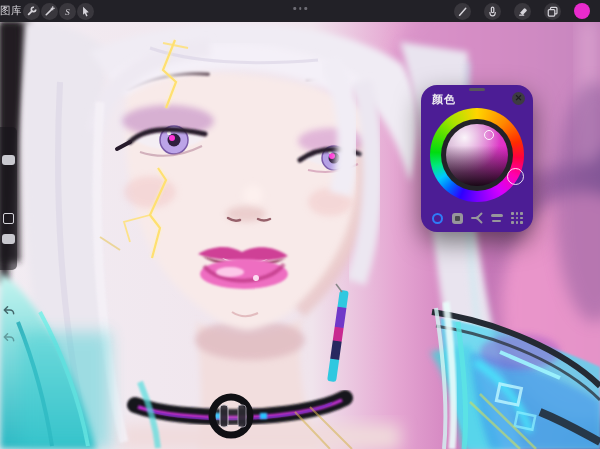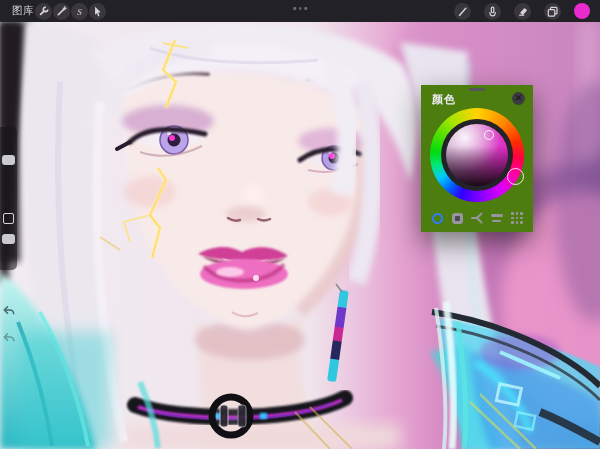--- a/index.html
+++ b/index.html
@@ -2,21 +2,21 @@
 <html style="--color-toolbar-bg: #222127; --color-panel-bg: #29282d; --color-accent-blue: #2f7cf7; --color-current-color: #e92bcd; --color-selected-hue: #e620c9; --color-neon-yellow: #ffe070; --color-hair-teal: #3fd0d4; --color-background-pink: #e79ccf;"><head>
 <meta charset="utf-8">
 <style>
   html,body{margin:0;padding:0;width:600px;height:449px;overflow:hidden;background:#111;
     font-family:"Liberation Sans",sans-serif;-webkit-font-smoothing:antialiased;}
   .stage{position:relative;width:600px;height:449px;background:#222127;}
 
   
   .toolbar{position:absolute;left:0;top:0;width:600px;height:22px;background:var(--color-toolbar-bg,#222127);
     display:flex;align-items:center;z-index:30;}
-  .tb-left{display:flex;align-items:center;gap:1px;margin-left:12px;}
+  .tb-left{display:flex;align-items:center;gap:1px;}
   .gallery{color:#d8d6dc;font-size:10.5px;letter-spacing:.5px;cursor:pointer;}
   .tb-btn{width:17px;height:17px;border-radius:50%;background:#39373d;display:flex;align-items:center;justify-content:center;flex:0 0 auto;}
   .tb-btn svg{display:block;}
   .tb-dots{position:absolute;left:50%;top:7px;transform:translateX(-50%);display:flex;gap:3px;}
   .tb-dots i{width:2.5px;height:2.5px;border-radius:50%;background:#6e6c74;display:block;}
   .tb-right{margin-left:auto;display:flex;align-items:center;gap:13px;padding-right:10px;}
   .tool-color{width:16px;height:16px;border-radius:50%;background:var(--color-current-color,#e92bcd);}
 
   
   .canvas{position:absolute;left:0;top:22px;width:600px;height:427px;z-index:1;}
@@ -25,21 +25,21 @@
   
   .sidebar{position:absolute;left:0;top:127px;width:17px;height:143px;z-index:20;
     background:rgba(22,20,26,.55);border-radius:0 5px 5px 0;}
   .sb-slider{position:absolute;left:0;width:17px;}
   .sb-handle{position:absolute;left:2px;width:13px;height:10px;border-radius:3px;background:#c9c9cf;}
   .sb-modify{position:absolute;left:3px;top:86px;width:9px;height:9px;border:1.5px solid #d4d4da;border-radius:2px;background:transparent;}
   .sb-hist{position:absolute;left:1px;width:15px;height:15px;z-index:20;}
 
   
   .panel{position:absolute;left:421px;top:85px;width:112px;height:147px;z-index:40;
-    background:#4d7c0f;border-radius:0;box-shadow:0 10px 26px rgba(0,0,0,.5);}
+    background:#4c1d95;border-radius:16px;box-shadow:0 10px 26px rgba(0,0,0,.5);}
   .panel-grip{position:absolute;left:50%;top:2.5px;transform:translateX(-50%);width:16px;height:3px;border-radius:2px;background:#57555c;}
   .panel-head{position:absolute;left:0;top:0;width:100%;height:22px;}
   .panel-title{position:absolute;left:11px;top:7px;font-size:11px;color:#eceaf0;font-weight:bold;letter-spacing:1px;}
   .panel-close{position:absolute;right:8px;top:7px;width:13px;height:13px;border-radius:50%;background:#3d3b42;
     color:#1d1c21;font-size:9px;line-height:13px;text-align:center;font-weight:bold;}
   .wheel{position:absolute;left:9px;top:23px;width:94px;height:94px;border-radius:50%;
     background:conic-gradient(from 0deg,#ffd400,#ff8800 11%,#ff2d00 20%,#ff0040 26%,#ff00b0 33%,#d400ff 41%,#7700ff 50%,#2e00ff 56%,#0063ff 61%,#00c8ff 66%,#00e87c 71%,#00dc10 76%,#51e000 83%,#a8e400 90%,#ffd400 100%);}
   .wheel-hole{position:absolute;left:11px;top:11px;width:72px;height:72px;border-radius:50%;background:#232228;}
   .disc{position:absolute;left:16px;top:16px;width:62px;height:62px;border-radius:50%;
     background:

